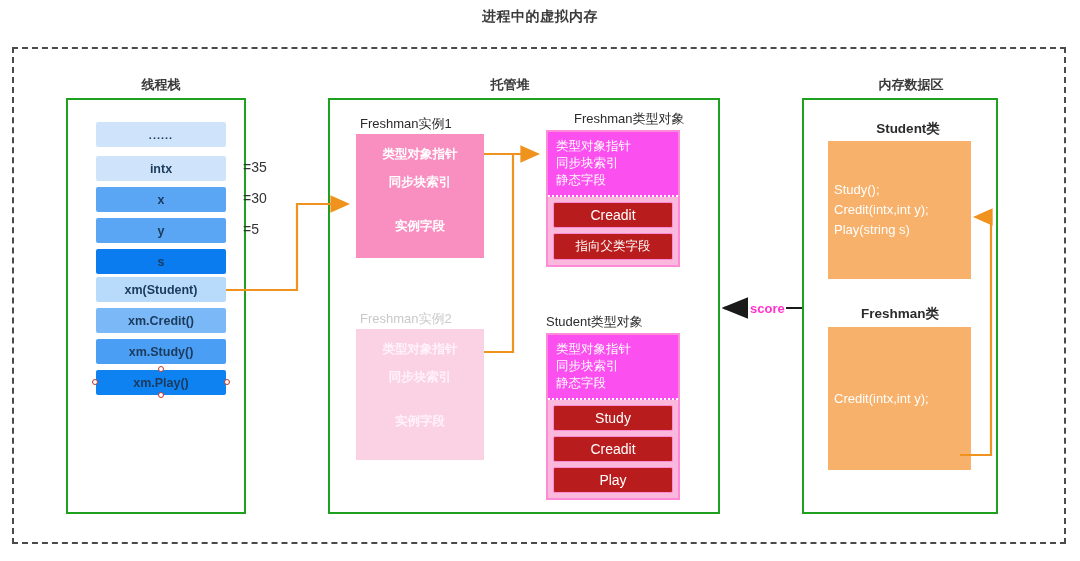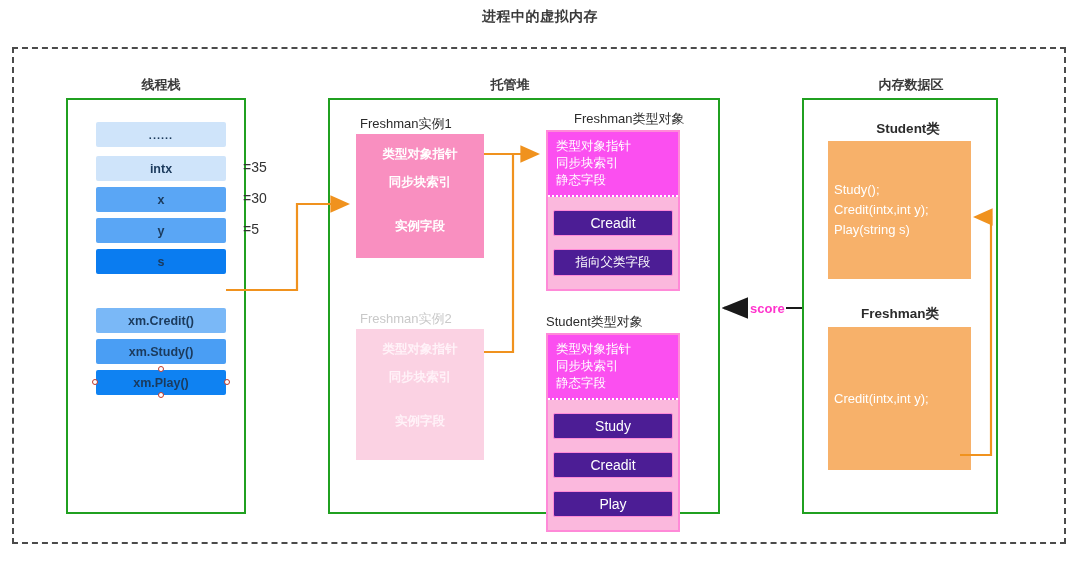--- a/index.html
+++ b/index.html
@@ -91,22 +91,22 @@
   }
   .type-head {
     background: #fb4ff0;
     color: #ffffff;
     font-size: 12.5px;
     line-height: 17px;
     padding: 6px 0 6px 8px;
     border-bottom: 2px dotted #ffffff;
   }
   .type-row {
-    margin: 13px 5px;
-    background: #4c1d95;
+    margin: 5px 5px;
+    background: #b91c1c;
     border: 1px solid #ff8ad8;
     color: #ffffff;
     font-size: 14px;
     text-align: center;
     padding: 4px 0;
     border-radius: 2px;
   }
   .type-row.cn { font-size: 12.5px; }
 
   
@@ -147,20 +147,21 @@
   <div class="process-boundary"></div>
 
   <div class="region-title" style="left:88px; top:76px; width:146px;">线程栈</div>
   <div class="region-frame" style="left:66px; top:98px; width:180px; height:416px;"></div>
 
   <div class="stack-cell dots-cell" style="top:122px; background:#cfe4fa;">......</div>
   <div class="stack-cell" style="top:156px; background:#cfe4fa;">intx</div>
   <div class="stack-cell" style="top:187px; background:#5aa6f5;">x</div>
   <div class="stack-cell" style="top:218px; background:#5aa6f5;">y</div>
   <div class="stack-cell" style="top:249px; background:#0a7cf0;">s</div>
+  <div class="stack-cell" style="top:277px; background:#b9dbfb;">xm(Student)</div>
   <div class="stack-cell" style="top:308px; background:#7ab8f7;">xm.Credit()</div>
   <div class="stack-cell" style="top:370px; background:#0f82f2;">xm.Play()</div>
   <div class="stack-cell" style="top:339px; background:#4a9ef4;">xm.Study()</div>
 
   <div class="handle" style="left:158px; top:366px;"></div>
   <div class="handle" style="left:158px; top:392px;"></div>
   <div class="handle" style="left:92px;  top:379px;"></div>
   <div class="handle" style="left:224px; top:379px;"></div>
 
   <div class="eq-label" style="top:159px;">=35</div>

